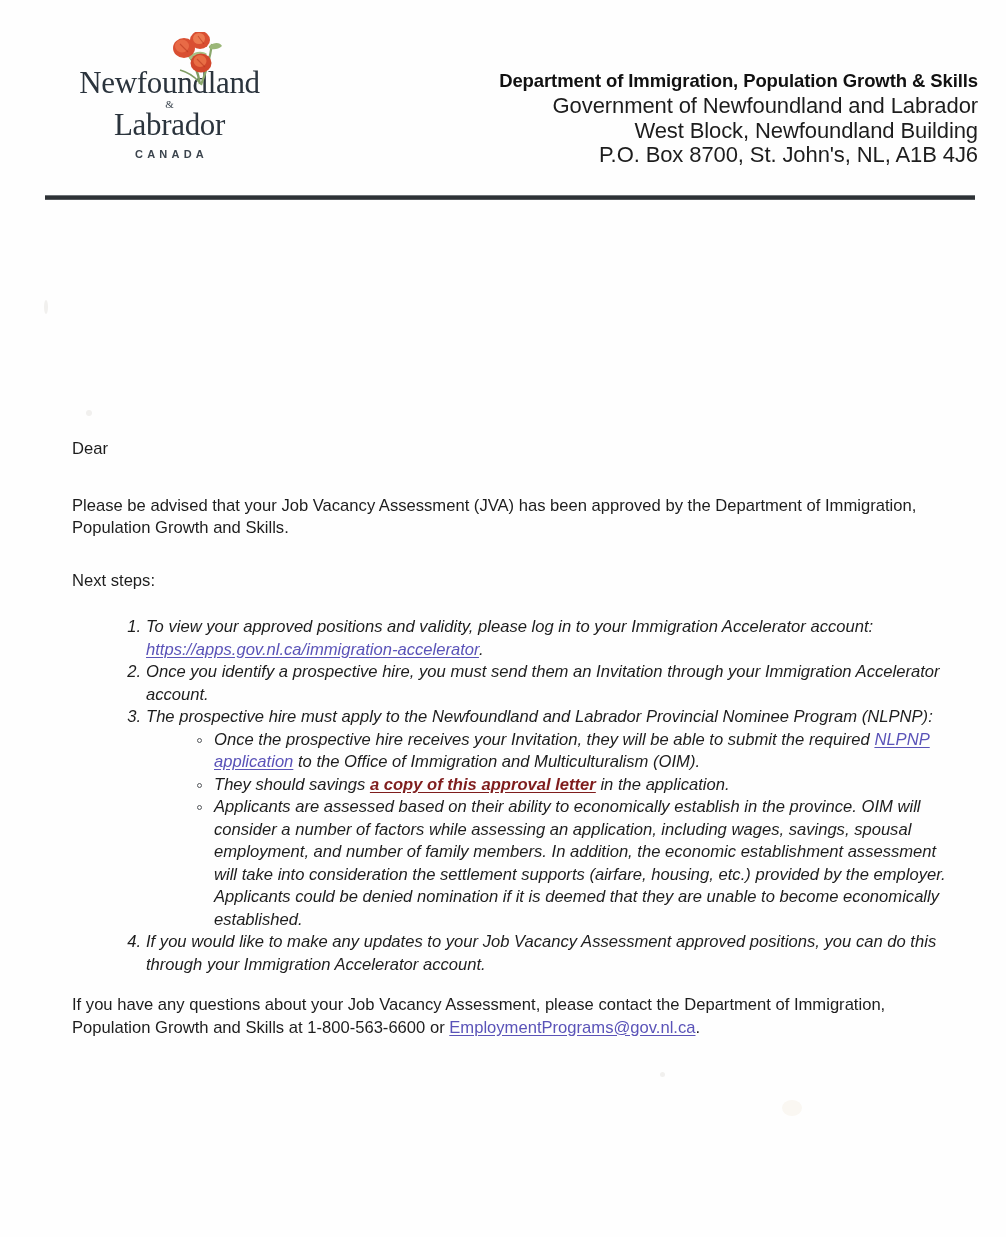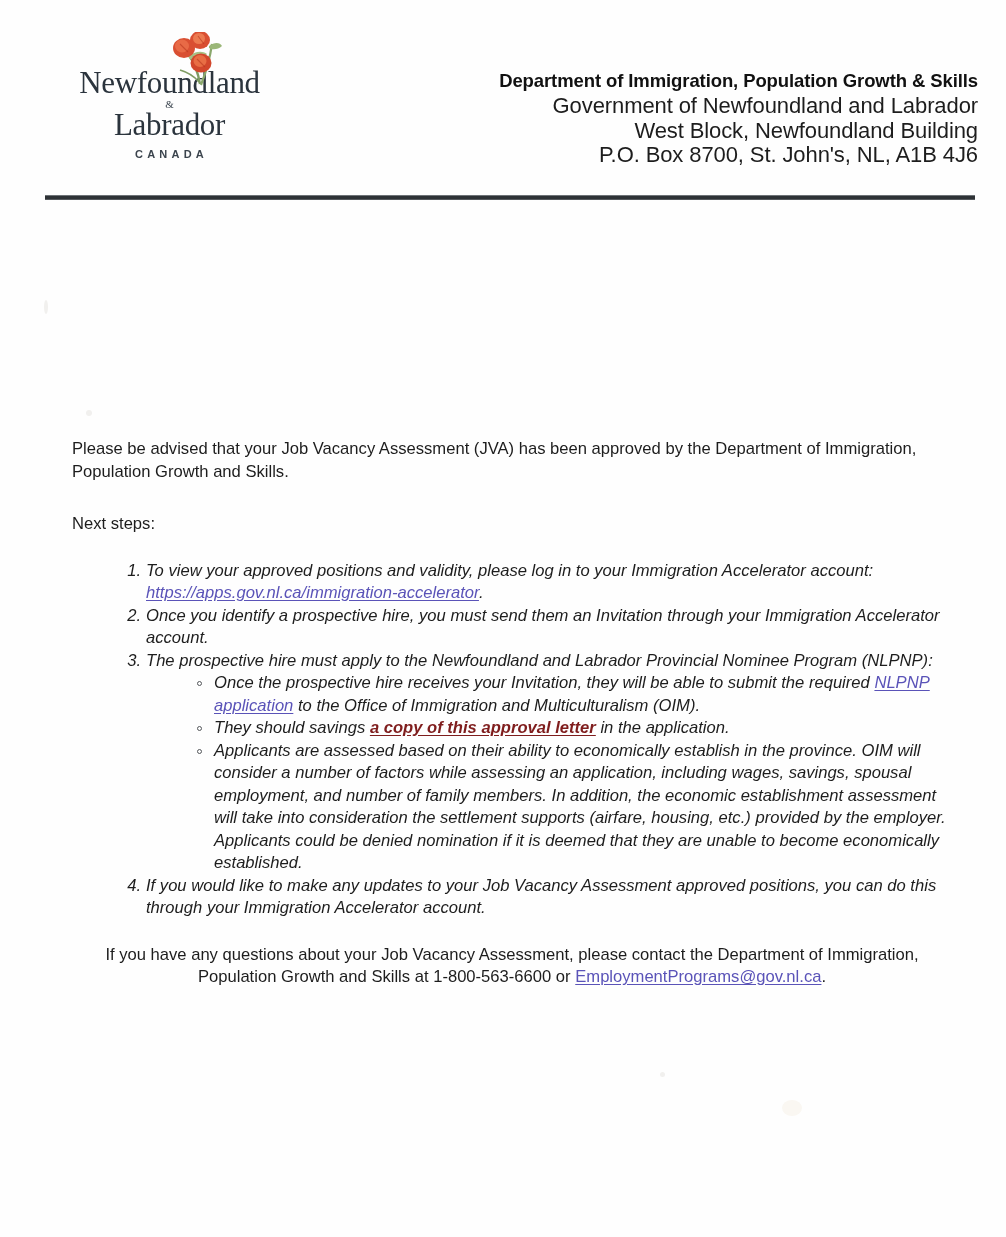--- a/index.html
+++ b/index.html
@@ -242,20 +242,21 @@
       <div class="line">West Block, Newfoundland Building</div>
       <div class="line">P.O. Box 8700, St. John's, NL, A1B 4J6</div>
     </div>
 
   </header>
 
   <div class="rule"></div>
 
   <main class="body-copy">
 
+    <p class="salutation">Dear</p>
 
     <p class="para">Please be advised that your Job Vacancy Assessment (JVA) has been approved by the Department of Immigration, Population Growth and Skills.</p>
 
     <p class="para tight">Next steps:</p>
 
     <ol class="steps">
 
       <li>
         <span>To view your approved positions and validity, please log in to your Immigration Accelerator account: </span><a href="#" class="link">https://apps.gov.nl.ca/immigration-accelerator</a><span>.</span>
       </li>
@@ -278,19 +279,19 @@
           </li>
         </ul>
       </li>
 
       <li>
         <span>If you would like to make any updates to your Job Vacancy Assessment approved positions, you can do this through your Immigration Accelerator account.</span>
       </li>
 
     </ol>
 
-    <p class="para-final" style="margin-top:24px;text-align:center;">
+    <p class="para-final" style="margin-top:18px;">
       <span>If you have any questions about your Job Vacancy Assessment, please contact the Department of Immigration, Population Growth and Skills at 1-800-563-6600 or </span><a href="#" class="link">EmploymentPrograms@gov.nl.ca</a><span>.</span>
     </p>
 
   </main>
 
 </div>
 
 </body></html>

